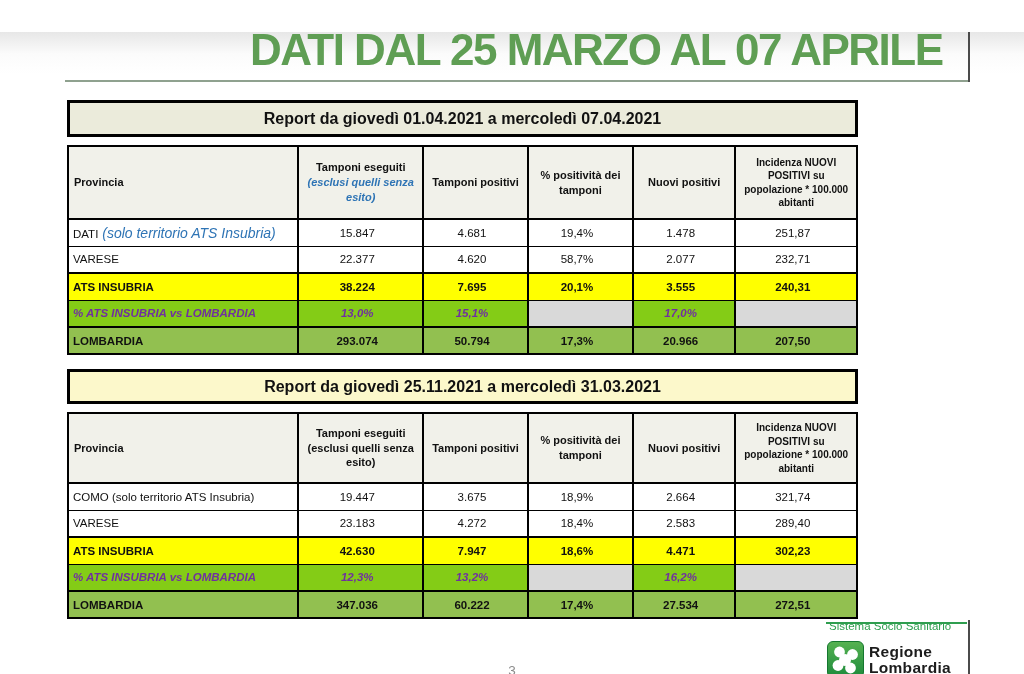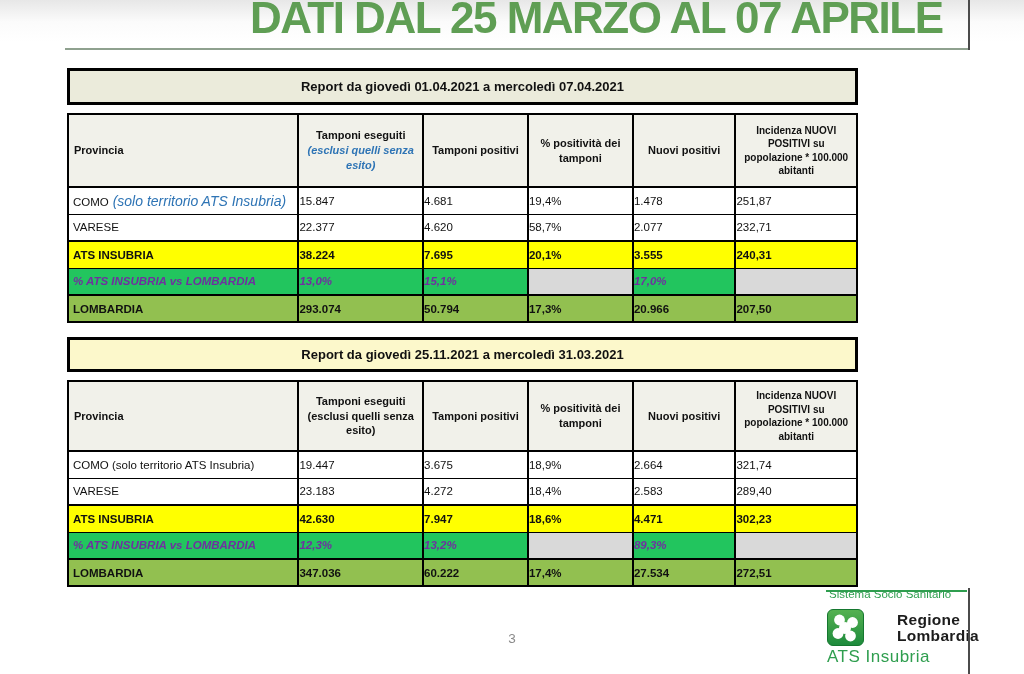--- a/index.html
+++ b/index.html
@@ -1,63 +1,63 @@
 <!DOCTYPE html>
 <html><head>
 <meta charset="utf-8">
 <style>
   * { margin:0; padding:0; box-sizing:border-box; }
   html,body { width:1024px; height:674px; }
   body { font-family:"Liberation Sans", sans-serif; background:#fff; position:relative; overflow:hidden; }
-  .slide { position:absolute; inset:0; background:linear-gradient(180deg,#e7e7e7 0px,#fbfbfb 22px,#ffffff 42px); }
+  .slide { position:absolute; inset:0; background:linear-gradient(180deg,#e7e7e7 0px,#fbfbfb 22px,#ffffff 42px);margin-top:32px; }
 
   .title { position:absolute; left:250px; top:-7px; font-size:44px; font-weight:bold;
            letter-spacing:-1.5px; color:#5f9e54; white-space:nowrap; }
   .title-rule { position:absolute; left:65px; top:48px; width:905px; height:2px; background:#8fa18f; }
   .vrule-top { position:absolute; left:968px; top:0; width:2px; height:50px; background:#4b4b4b; }
   .vrule-bottom { position:absolute; left:968px; top:588px; width:2px; height:86px; background:#4b4b4b; }
 
   .band { position:absolute; left:67px; width:791px; border:3px solid #000; display:flex;
-          align-items:center; justify-content:center; font-weight:bold; font-size:13px; color:#111; }
+          align-items:center; justify-content:center; font-weight:bold; font-size:16px; color:#111; }
   .band1 { top:68px; height:37px; background:#ebebdb; }
   .band2 { top:337px; height:35px; background:#fcf8cb; }
 
   .table-host { position:absolute; left:67px; width:791px; }
   .t1 { top:113px; }
   .t2 { top:380px; }
 
   table.data-table { width:791px; border-collapse:collapse; table-layout:fixed;
                      border:2px solid #000; background:#fff; }
   th, td { border:1px solid #000; border-left-width:2px; border-right-width:2px;
            vertical-align:middle; color:#111; }
   th { background:#f1f1ea; font-weight:bold; font-size:11px; text-align:center; padding:2px 4px;
        border-bottom-width:2px; line-height:1.35; }
   th.first { text-align:left; padding-left:5px; }
   th:nth-child(6) { font-size:10px; }
   .t1 thead tr { height:73px; } .t2 thead tr { height:70px; }
   tbody tr { height:27px; }
   td { font-size:11.5px; }
   .label-cell { text-align:left; padding-left:4px; }
-  .value-cell { text-align:left; padding-right:7px; }
+  .value-cell { text-align:center; padding-right:7px; }
   .h-sub.blue { color:#2e74b5; font-style:italic; font-weight:bold; }
   .txt-blue-italic { color:#2e74b5; font-style:italic; font-size:14px; }
   .row-plain { background:#fff; }
   .row-yellow { background:#ffff00; } .row-yellow td { font-weight:bold; border-top-width:2px; }
-  .row-pale { background:#22c55e; }
+  .row-pale { background:#84cc16; }
   .row-pale td { color:#7030a0; font-style:italic; font-weight:bold; }
   .row-green { background:#92c050; } .row-green td { font-weight:bold; border-top-width:2px; }
   .cell-gray { background:#d9d9d9; }
 
   .page-num { position:absolute; left:0; right:0; top:631px; text-align:center;
               color:#8a8a8a; font-size:13.5px; }
 
   .footer-rule { position:absolute; left:826px; top:590px; width:141px; height:2px; background:#2f9e4f; }
   .footer-sistema { position:absolute; left:829px; top:588px; color:#2f9e4f; font-size:11.5px; }
   .logo { position:absolute; left:827px; top:609px; width:37px; height:37px; }
-  .brand { position:absolute; left:897px; top:612px; font-size:15.5px; font-weight:bold;
+  .brand { position:absolute; left:869px; top:612px; font-size:15.5px; font-weight:bold;
            color:#1c1c1c; line-height:15.5px; letter-spacing:0.3px; }
   .footer-ats { position:absolute; left:827px; top:647px; color:#2f9e4f; font-size:17px; letter-spacing:0.5px; }
 </style>
 </head>
 <body>
 
 <div class="slide">
 
   <div class="title">DATI DAL 25 MARZO AL 07 APRILE</div>
   <div class="title-rule"></div>
@@ -92,21 +92,21 @@
             <th>
               <div class="h-main">Nuovi positivi</div>
             </th>
             <th>
               <div class="h-main">Incidenza NUOVI POSITIVI su popolazione * 100.000 abitanti</div>
             </th>
           </tr>
         </thead>
         <tbody>
           <tr class="row-plain">
-            <td class="label-cell"><span class="lbl">COMO</span><span class="txt-blue-italic"> (solo territorio ATS Insubria)</span></td>
+            <td class="label-cell"><span class="lbl">DATI</span><span class="txt-blue-italic"> (solo territorio ATS Insubria)</span></td>
             <td class="value-cell">15.847</td>
             <td class="value-cell">4.681</td>
             <td class="value-cell">19,4%</td>
             <td class="value-cell">1.478</td>
             <td class="value-cell">251,87</td>
           </tr>
           <tr class="row-plain">
             <td class="label-cell"><span class="lbl">VARESE</span></td>
             <td class="value-cell">22.377</td>
             <td class="value-cell">4.620</td>
@@ -199,21 +199,21 @@
             <td class="value-cell">7.947</td>
             <td class="value-cell">18,6%</td>
             <td class="value-cell">4.471</td>
             <td class="value-cell">302,23</td>
           </tr>
           <tr class="row-pale">
             <td class="label-cell"><span class="lbl">% ATS INSUBRIA vs LOMBARDIA</span></td>
             <td class="value-cell">12,3%</td>
             <td class="value-cell">13,2%</td>
             <td class="value-cell cell-gray"></td>
-            <td class="value-cell">89,3%</td>
+            <td class="value-cell">16,2%</td>
             <td class="value-cell cell-gray"></td>
           </tr>
           <tr class="row-green">
             <td class="label-cell"><span class="lbl">LOMBARDIA</span></td>
             <td class="value-cell">347.036</td>
             <td class="value-cell">60.222</td>
             <td class="value-cell">17,4%</td>
             <td class="value-cell">27.534</td>
             <td class="value-cell">272,51</td>
           </tr>

